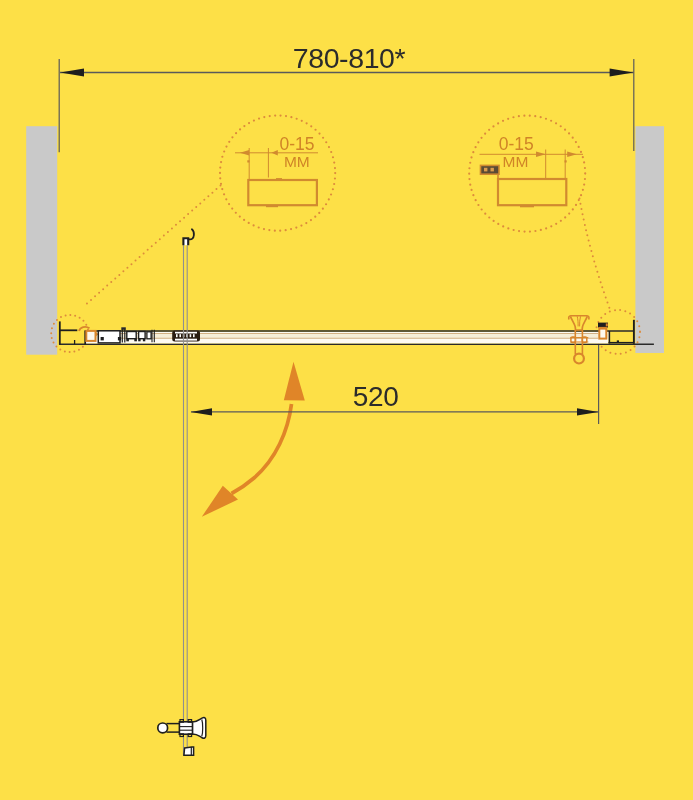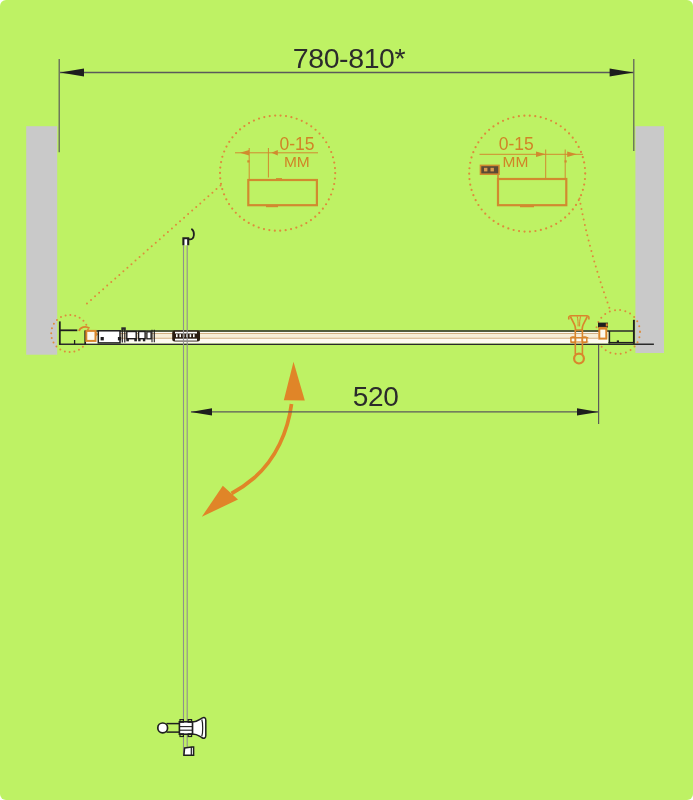--- a/index.html
+++ b/index.html
@@ -1,16 +1,16 @@
 <!DOCTYPE html>
 <html><head>
 <meta charset="utf-8">
 <style>
   html,body{margin:0;padding:0;background:#ffffff;}
-  .wrap{width:693px;height:800px;position:relative;overflow:hidden;background:#bef264;border-radius:6px;}
+  .wrap{width:693px;height:800px;position:relative;overflow:hidden;background:#fde047;}
   svg{display:block;}
   text{font-family:"Liberation Sans", sans-serif;}
 </style>
 </head>
 <body>
 <div class="wrap">
 <svg width="693" height="800" viewBox="0 0 693 800">
 
 <rect x="26.2" y="126.2" width="31" height="228.5" fill="#c9c9c9"></rect>
 

